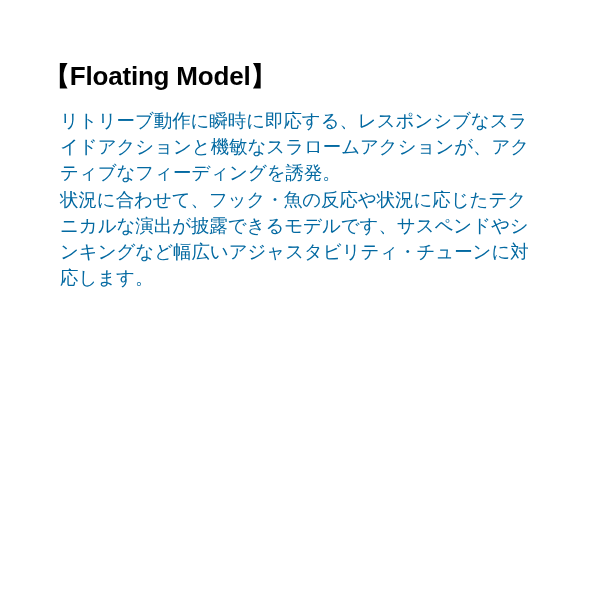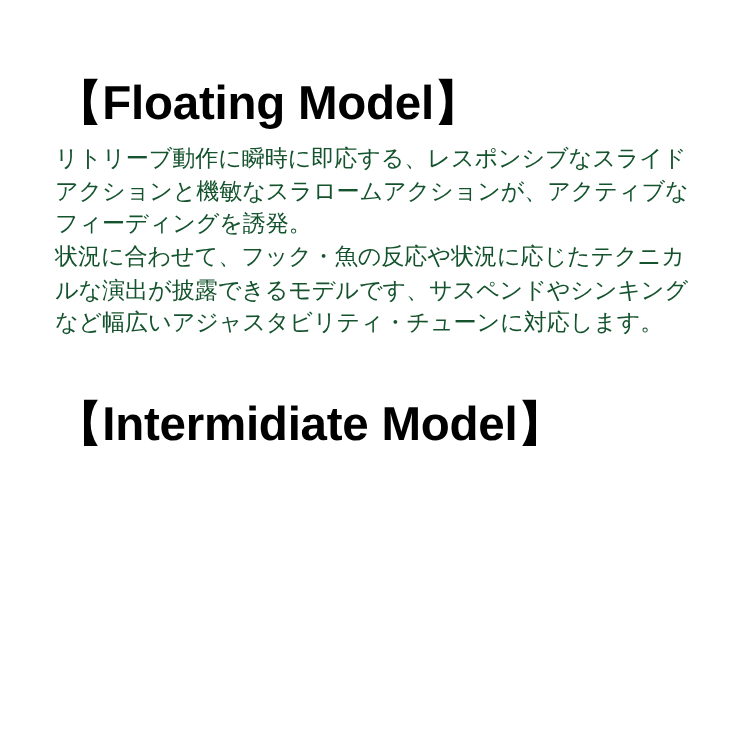--- a/index.html
+++ b/index.html
@@ -21,51 +21,50 @@
     padding: 62px 44px 0 44px;
     background: #ffffff;
   }
   .section {
     margin: 0 0 48px 0;
   }
   .section:last-child {
     margin-bottom: 0;
   }
   .section-heading {
-    font-size: 38px;
+    font-size: 26px;
     font-weight: bold;
     line-height: 1.15;
     letter-spacing: -0.2px;
     margin: 0 0 8px 0;
     color: #000000;
     white-space: nowrap;
   }
   .body-block {
     font-size: 18.5px;
     line-height: 1.42;
-    color: #14532d;
-    margin: 0;
+    color: #0369a1;
+    margin: 16px;
     letter-spacing: -0.1px;
   }
   .body-para {
     margin: 0;
   }
 </style>
 </head>
 <body>
 
 <div class="page">
 
   <div class="section">
     <h1 class="section-heading">【Floating Model】</h1>
     <div class="body-block">
       <p class="body-para">リトリーブ動作に瞬時に即応する、レスポンシブなスライドアクションと機敏なスラロームアクションが、アクティブなフィーディングを誘発。</p>
       <p class="body-para">状況に合わせて、フック・魚の反応や状況に応じたテクニカルな演出が披露できるモデルです、サスペンドやシンキングなど幅広いアジャスタビリティ・チューンに対応します。</p>
     </div>
   </div>
 
   <div class="section">
-    <h1 class="section-heading">【Intermidiate Model】</h1>
     <div class="body-block">
     </div>
   </div>
 
 </div>
 
 </body></html>

